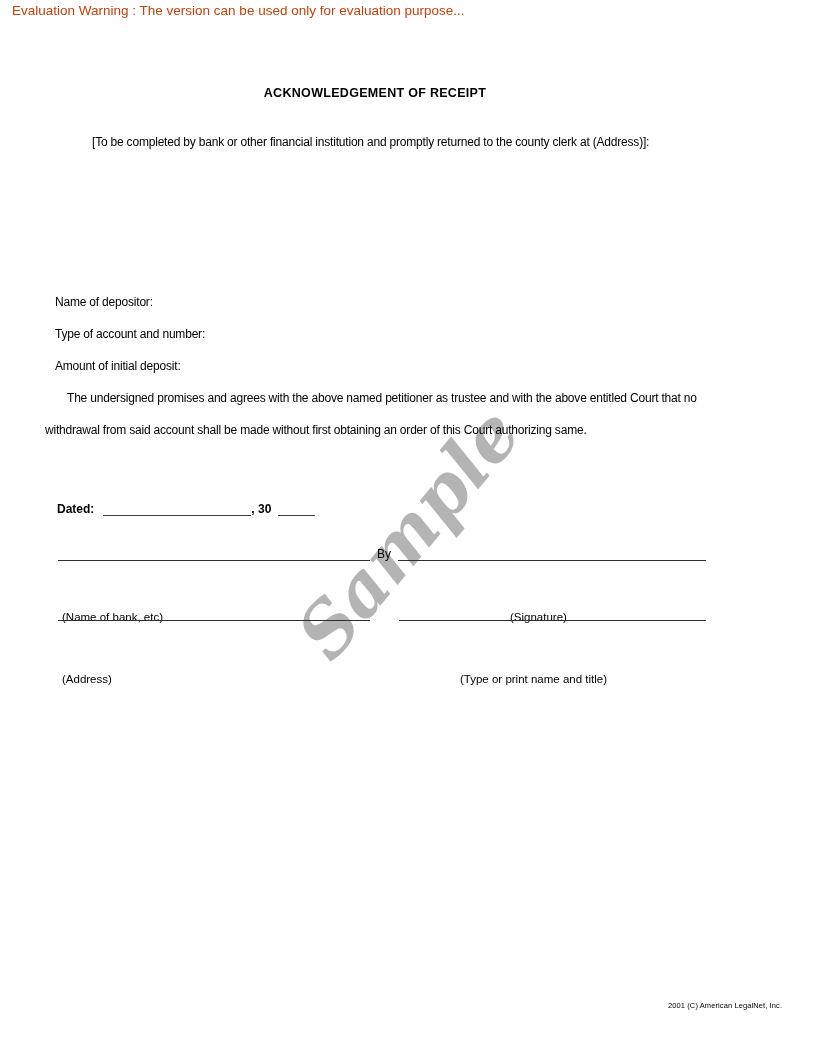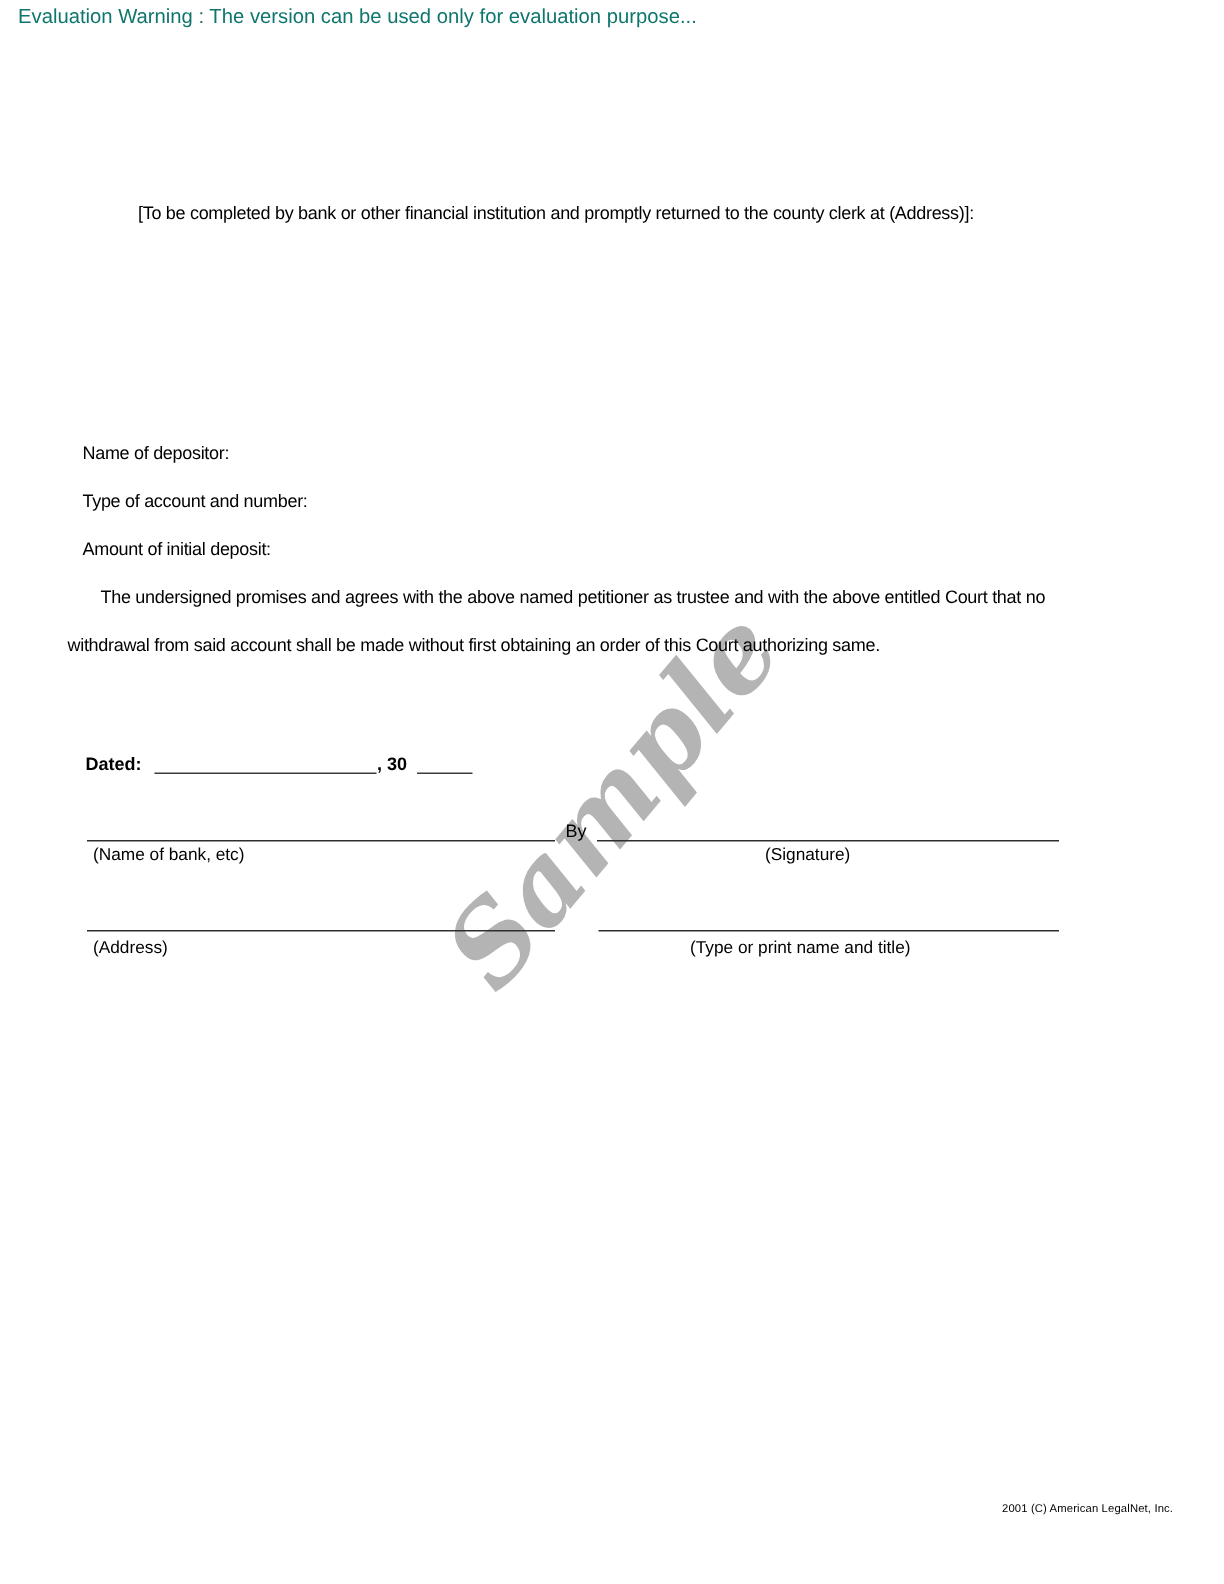--- a/index.html
+++ b/index.html
@@ -27,21 +27,21 @@
     font-size: 72px;
     color: #b4b4b4;
     white-space: nowrap;
     pointer-events: none;
   }
 
   .warning {
     left: 12px;
     top: 3px;
     font-size: 13.5px;
-    color: #0f766e;
+    color: #c2410c;
     white-space: nowrap;
   }
 
   .title {
     left: 45px;
     top: 86px;
     width: 660px;
     margin: 0;
     text-align: center;
     font-size: 12.5px;
@@ -105,21 +105,21 @@
   .seg {
     display: inline-block;
     height: 100%;
     border-bottom: 1px solid #2e2e2e;
   }
   .seg.left { width: 312px; }
   .seg.right { flex: 1; }
   .by-label { line-height: 13px; padding: 0 7px; }
   .spacer { display: inline-block; width: 29px; height: 100%; }
 
-  .caption { font-size: 11.5px; white-space: nowrap; }
+  .caption { font-size: 11.5px; white-space: nowrap; margin-top: 47px; }
   .cap-bank { left: 62px; top: 564px; }
   .cap-signature { left: 510px; top: 564px; }
   .cap-address { left: 62px; top: 626px; }
   .cap-typename { left: 460px; top: 626px; }
 
   .footer {
     left: 632px;
     top: 1001px;
     font-size: 7.5px;
     letter-spacing: 0.1px;
@@ -129,20 +129,21 @@
 </style>
 </head>
 <body>
 
 <div class="page">
 
   <div class="watermark">Sample</div>
 
   <div class="layer warning">Evaluation Warning : The version can be used only for evaluation purpose...</div>
 
+  <h1 class="layer title">ACKNOWLEDGEMENT OF RECEIPT</h1>
 
   <div class="layer instruction">[To be completed by bank or other financial institution and promptly returned to the county clerk at (Address)]:</div>
 
 
   <div class="layer para indent p-promise">The undersigned promises and agrees with the above named petitioner as trustee and with the above entitled Court that no
 withdrawal from said account shall be made without first obtaining an order of this Court authorizing same.</div>
 
   <div class="layer fields">Name of depositor:
 Type of account and number:
 Amount of initial deposit:</div>

